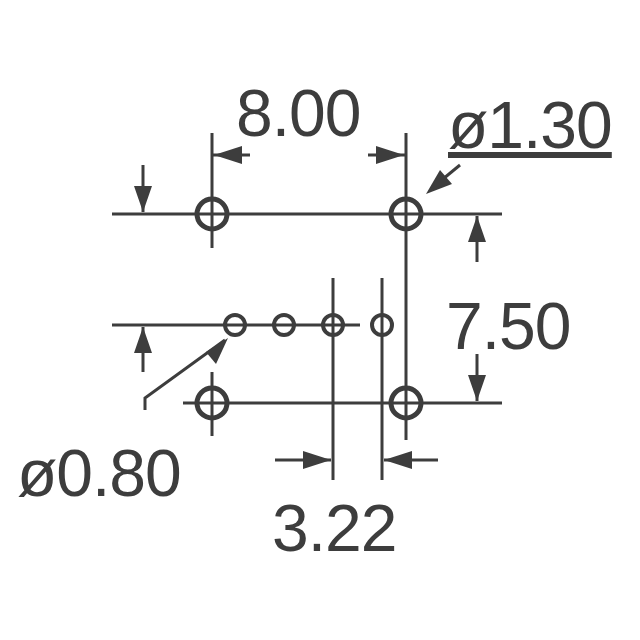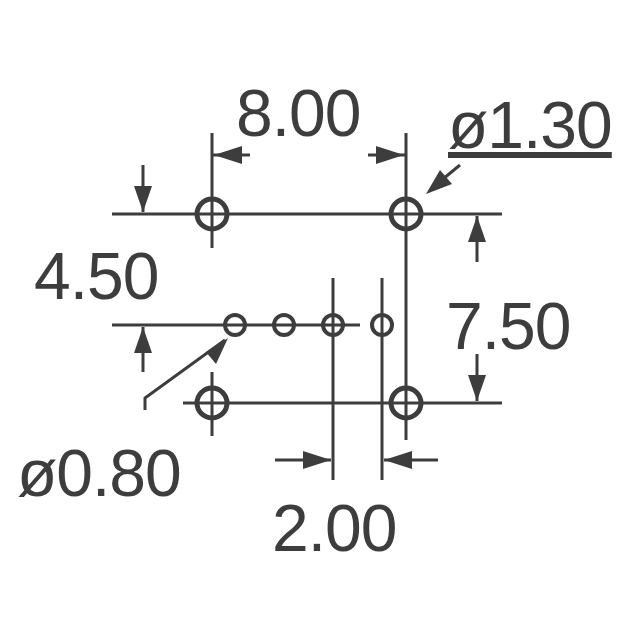--- a/index.html
+++ b/index.html
@@ -67,17 +67,16 @@
       <line x1="384" y1="460" x2="438" y2="460"></line>
       <polygon points="384,460 412,451 412,469" stroke="none"></polygon>
 
       <polygon points="426,194 440,170 452,184" stroke="none"></polygon>
       <polygon points="228,338 206,352 216,364" stroke="none"></polygon>
     </g>
   </svg>
 
   <div class="lbl" style="left:236px; top:80px;">8.00</div>
   <div class="lbl" style="left:448px; top:92px;text-decoration:underline;">ø1.30</div>
-  <div class="lbl" style="left:34px; top:243px;">4.50</div>
   <div class="lbl" style="left:446px; top:276px;margin-top:17px;">7.50</div>
   <div class="lbl" style="left:17px; top:440px;">ø0.80</div>
-  <div class="lbl" style="left:272px; top:495px;">2.00</div>
+  <div class="lbl" style="left:272px; top:495px;">3.22</div>
 </div>
 
 </body></html>

